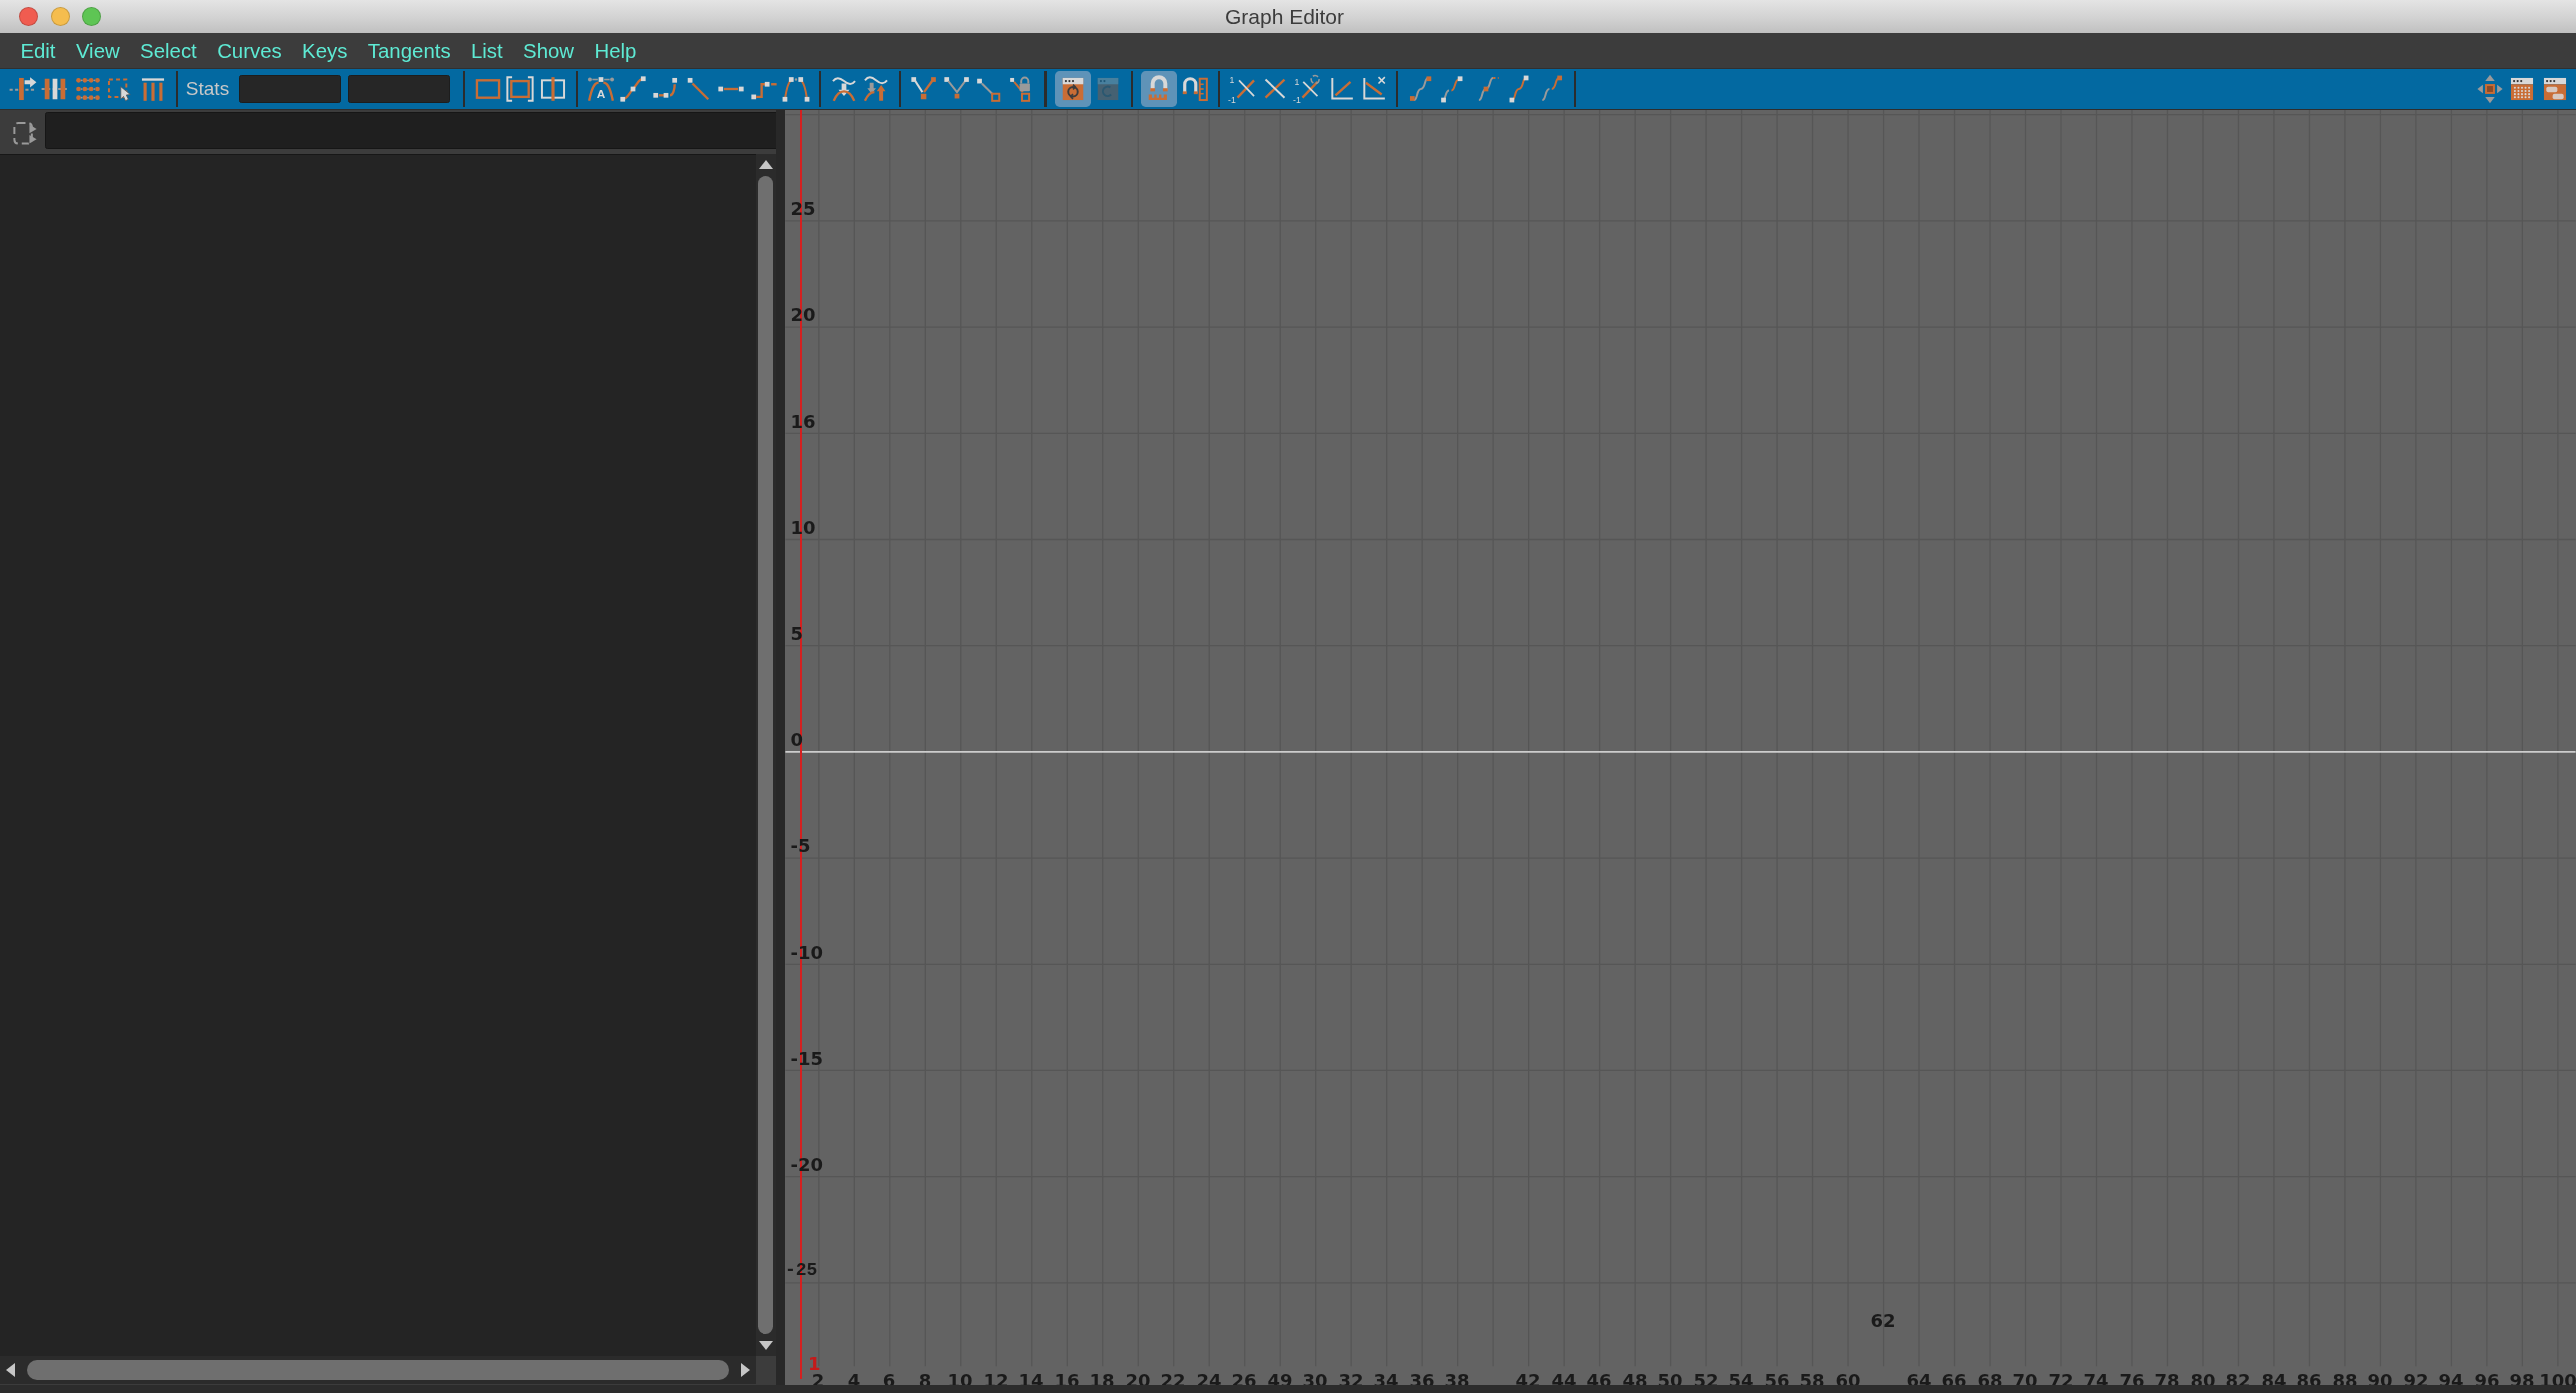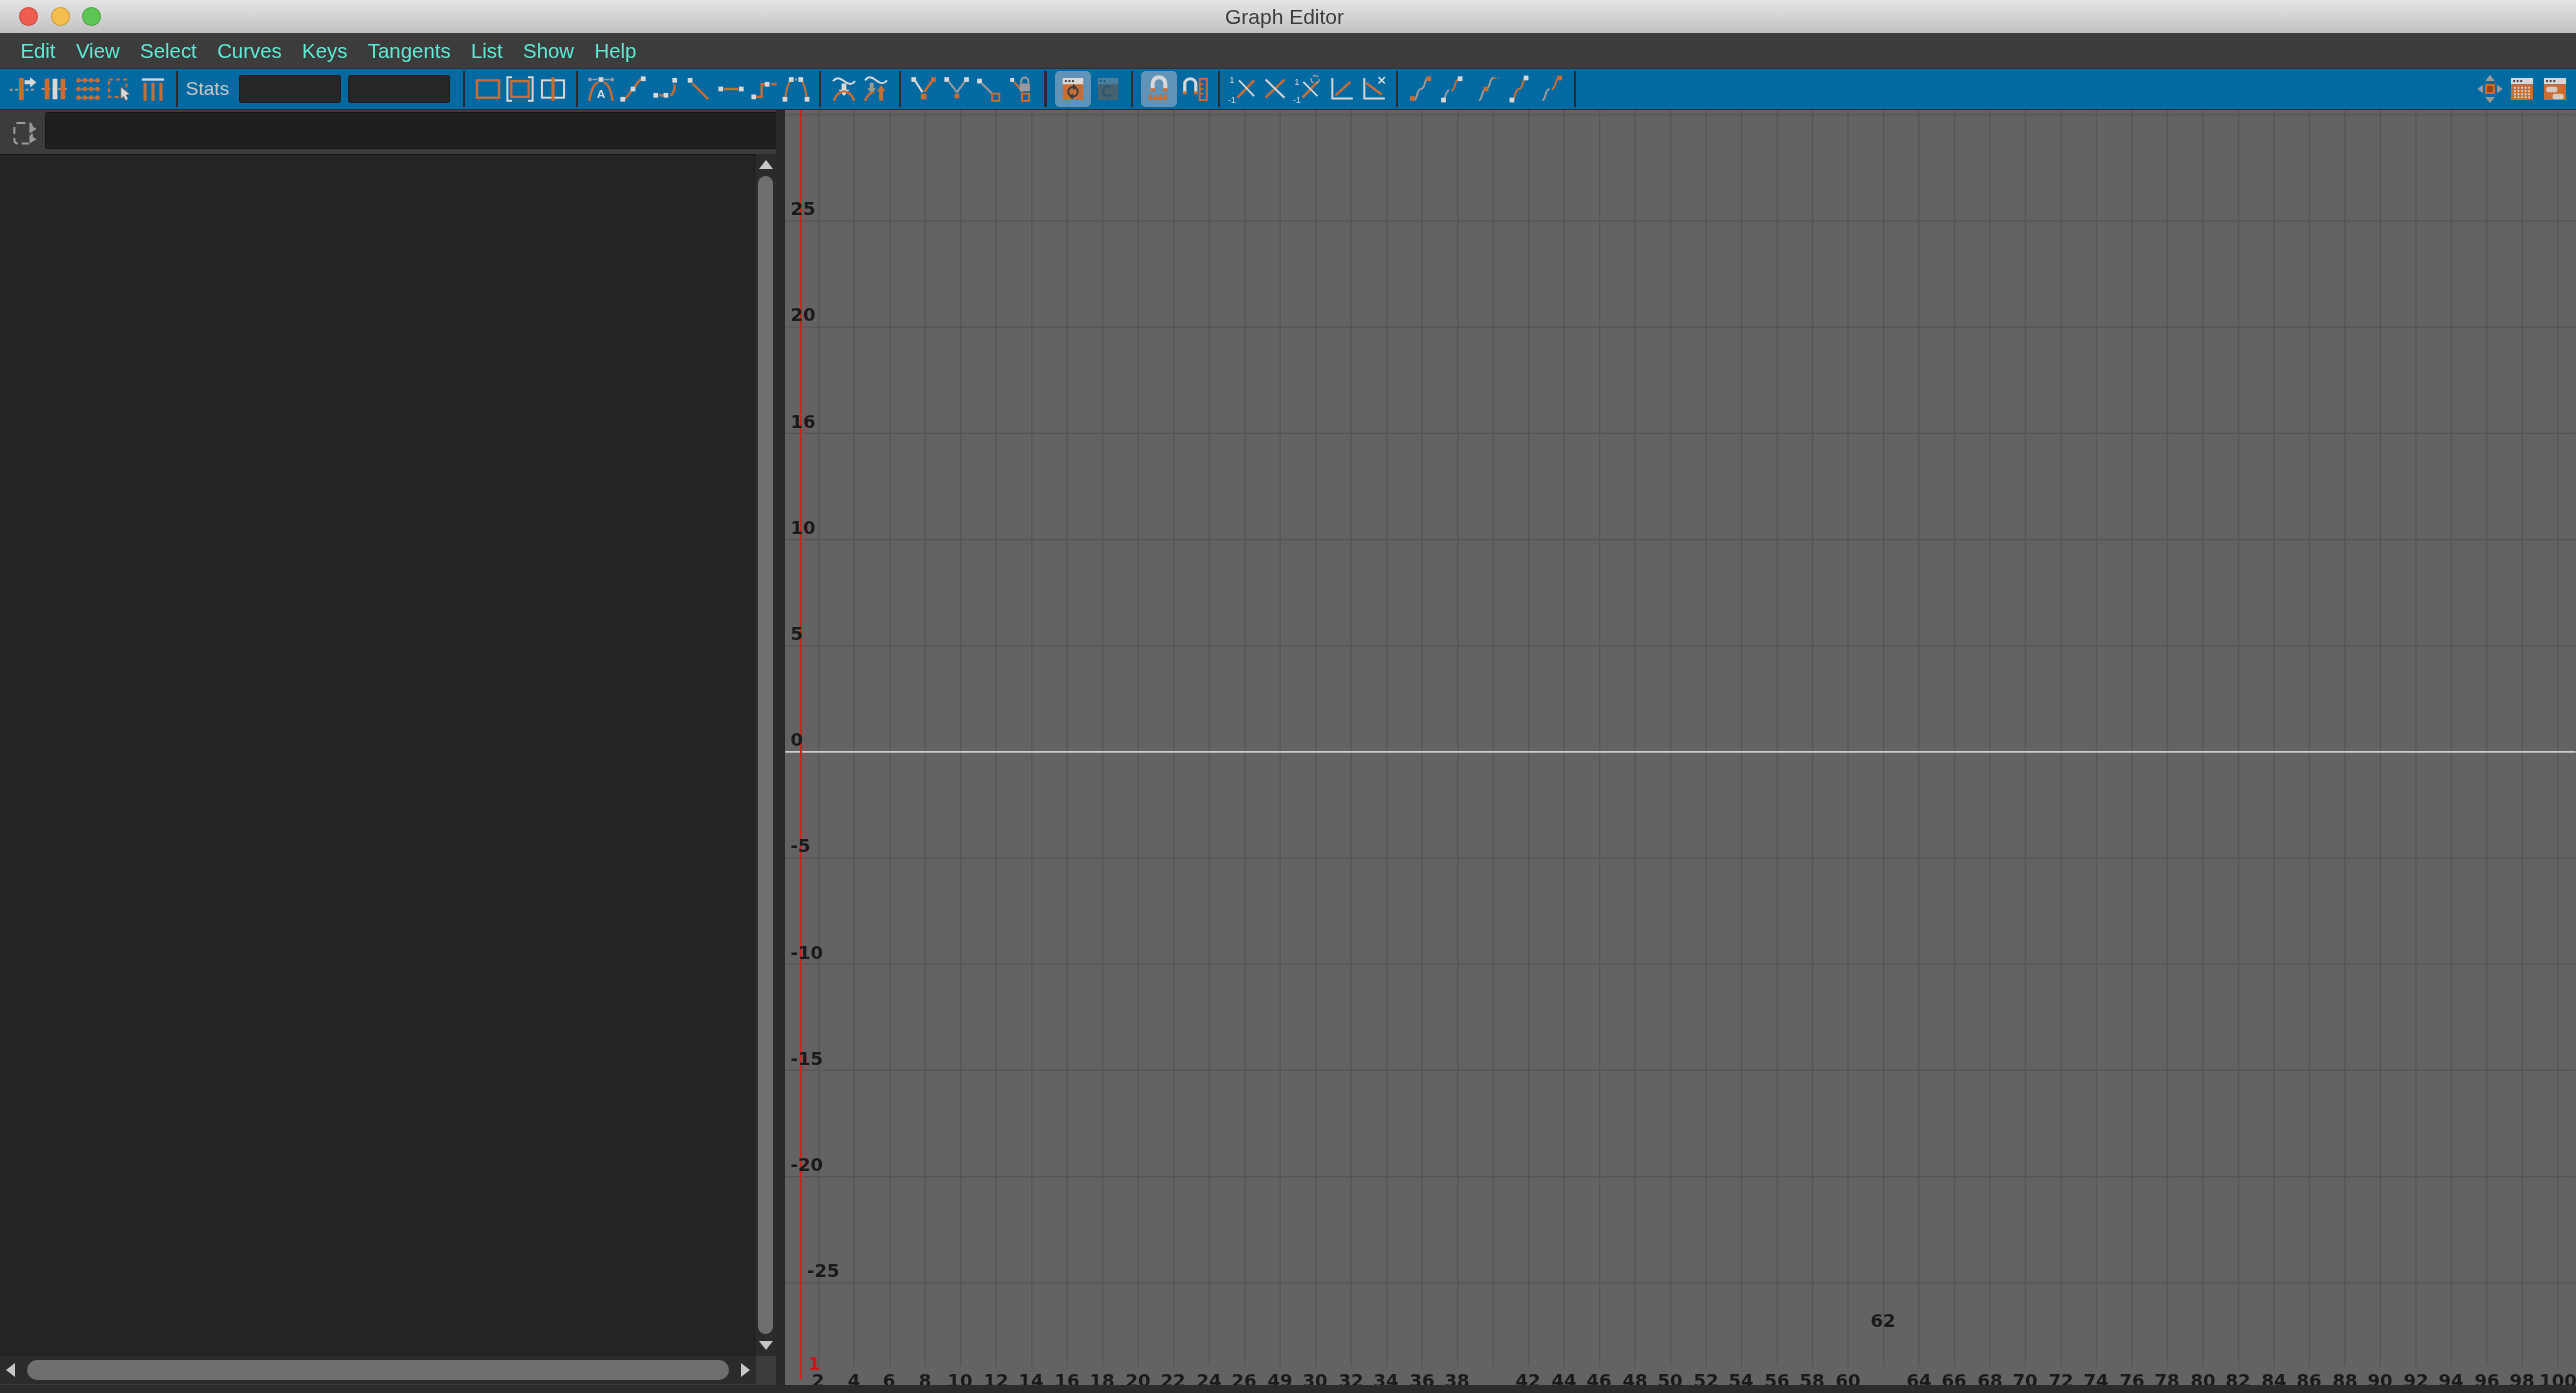--- a/index.html
+++ b/index.html
@@ -541,21 +541,21 @@
           <line x1="0" y1="817.5" x2="2280" y2="817.5" stroke="#cdcdcd" stroke-width="2.4"></line>
           <line x1="0" y1="682.25" x2="2280" y2="682.25" stroke="#565656" stroke-width="1.6"></line>
           <line x1="0" y1="547" x2="2280" y2="547" stroke="#565656" stroke-width="1.6"></line>
           <line x1="0" y1="411.75" x2="2280" y2="411.75" stroke="#565656" stroke-width="1.6"></line>
           <line x1="0" y1="276.5" x2="2280" y2="276.5" stroke="#565656" stroke-width="1.6"></line>
           <line x1="0" y1="141.25" x2="2280" y2="141.25" stroke="#565656" stroke-width="1.6"></line>
           <line x1="0" y1="6" x2="2280" y2="6" stroke="#565656" stroke-width="1.6"></line>
         </svg>
       <div class="ctline" id="ctline" style="left: 15px; background: rgb(212, 32, 32);"></div>
       <div class="ctlabel" id="ctlabel" style="left: 23px; top: 1243px; color: rgb(196, 26, 26);">1</div>
-    <div class="ylab" style="left: 22px; top: 1150px;">-25</div>
+    <div class="ylab" style="left: 0; top: 1150px; font-family: Liberation Mono, monospace;">-25</div>
         <div class="ylab" style="left: 5.5px; top: 1044px;">-20</div>
         <div class="ylab" style="left: 5.5px; top: 938px;">-15</div>
         <div class="ylab" style="left: 5.5px; top: 832px;">-10</div>
         <div class="ylab" style="left: 5.5px; top: 725px;">-5</div>
         <div class="ylab" style="left: 5.5px; top: 619px;">0</div>
         <div class="ylab" style="left: 5.5px; top: 513px;">5</div>
         <div class="ylab" style="left: 5.5px; top: 407px;">10</div>
         <div class="ylab" style="left: 5.5px; top: 301px;">16</div>
         <div class="ylab" style="left: 5.5px; top: 194px;">20</div>
         <div class="ylab" style="left: 5.5px; top: 88px;">25</div>

